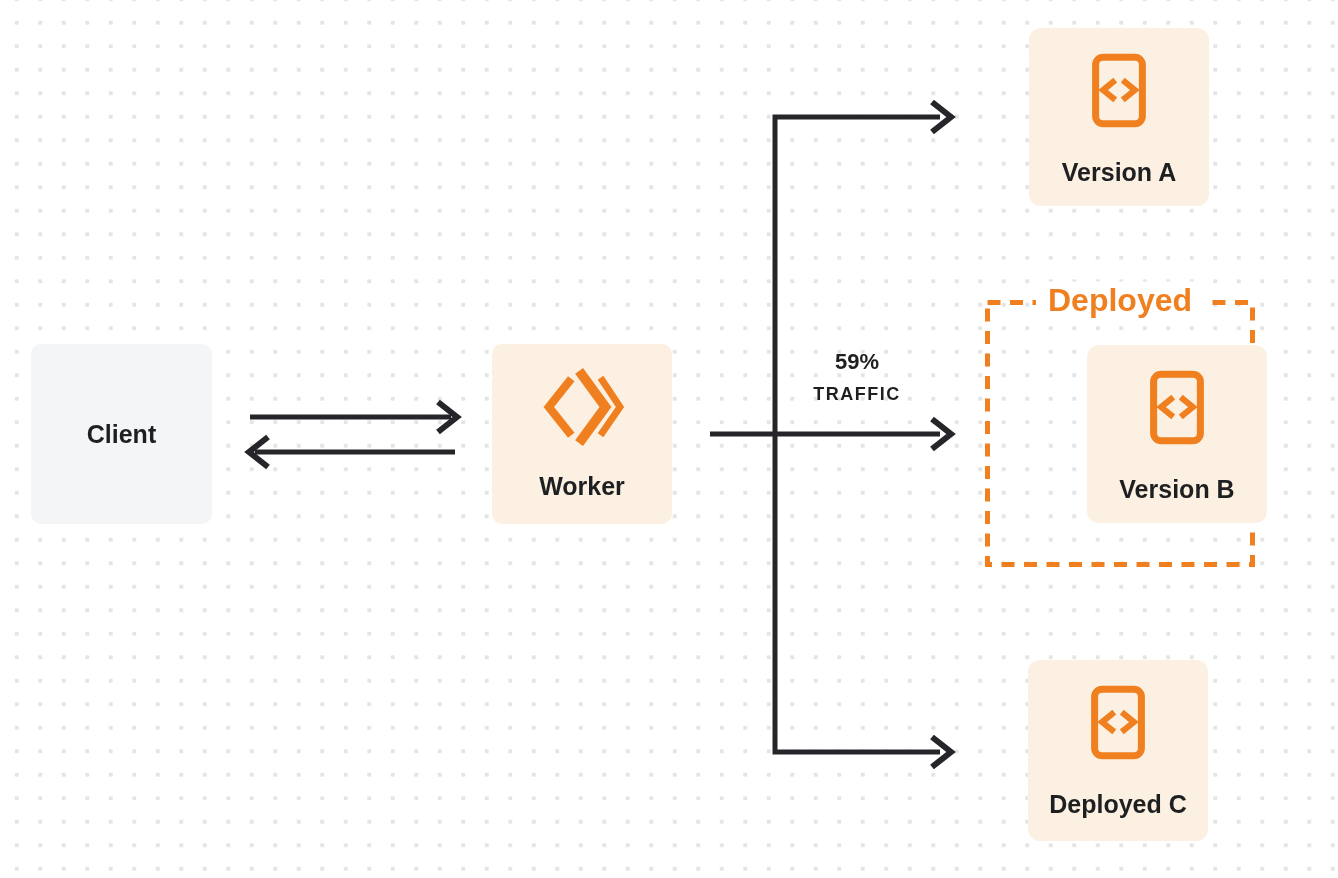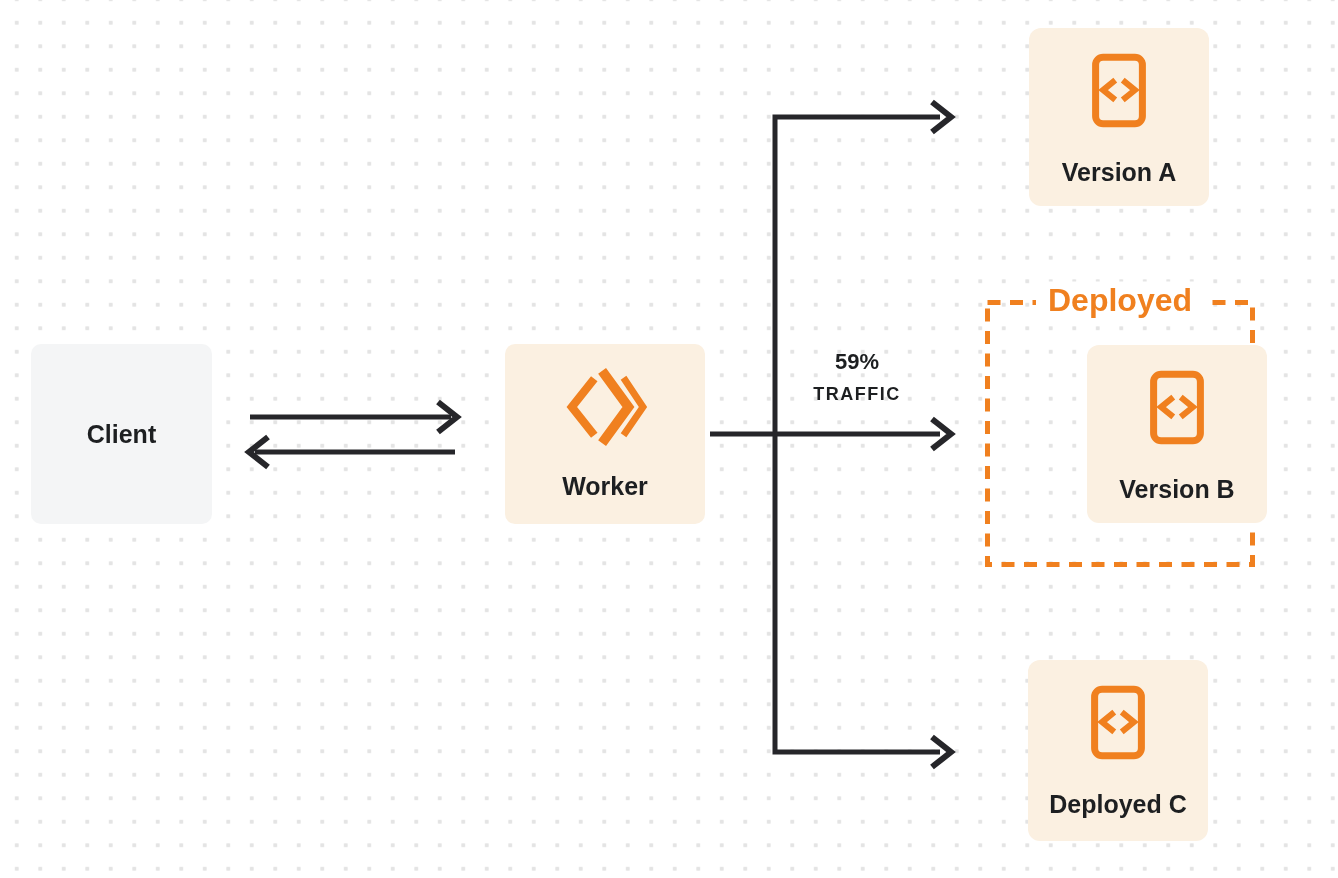--- a/index.html
+++ b/index.html
@@ -27,21 +27,21 @@
     color: var(--text-dark, #1D1F21);
     white-space: nowrap;
   }
   .client {
     left: 31px; top: 344px; width: 181px; height: 180px;
     background: var(--client-gray, #F4F5F6);
     border-radius: 10px;
     justify-content: center;
   }
   .worker {
-    left: 505px; top: 344px; width: 200px; height: 180px;
+    left: 492px; top: 344px; width: 180px; height: 180px;
     background: var(--node-cream, #FBF0E1);
     border-radius: 10px;
     padding-top: 24px;
   }
   .worker .node-label { margin-top: 26px; }
   .version {
     width: 180px; height: 178px;
     background: var(--node-cream, #FBF0E1);
     border-radius: 12px;
     padding-top: 25px;

